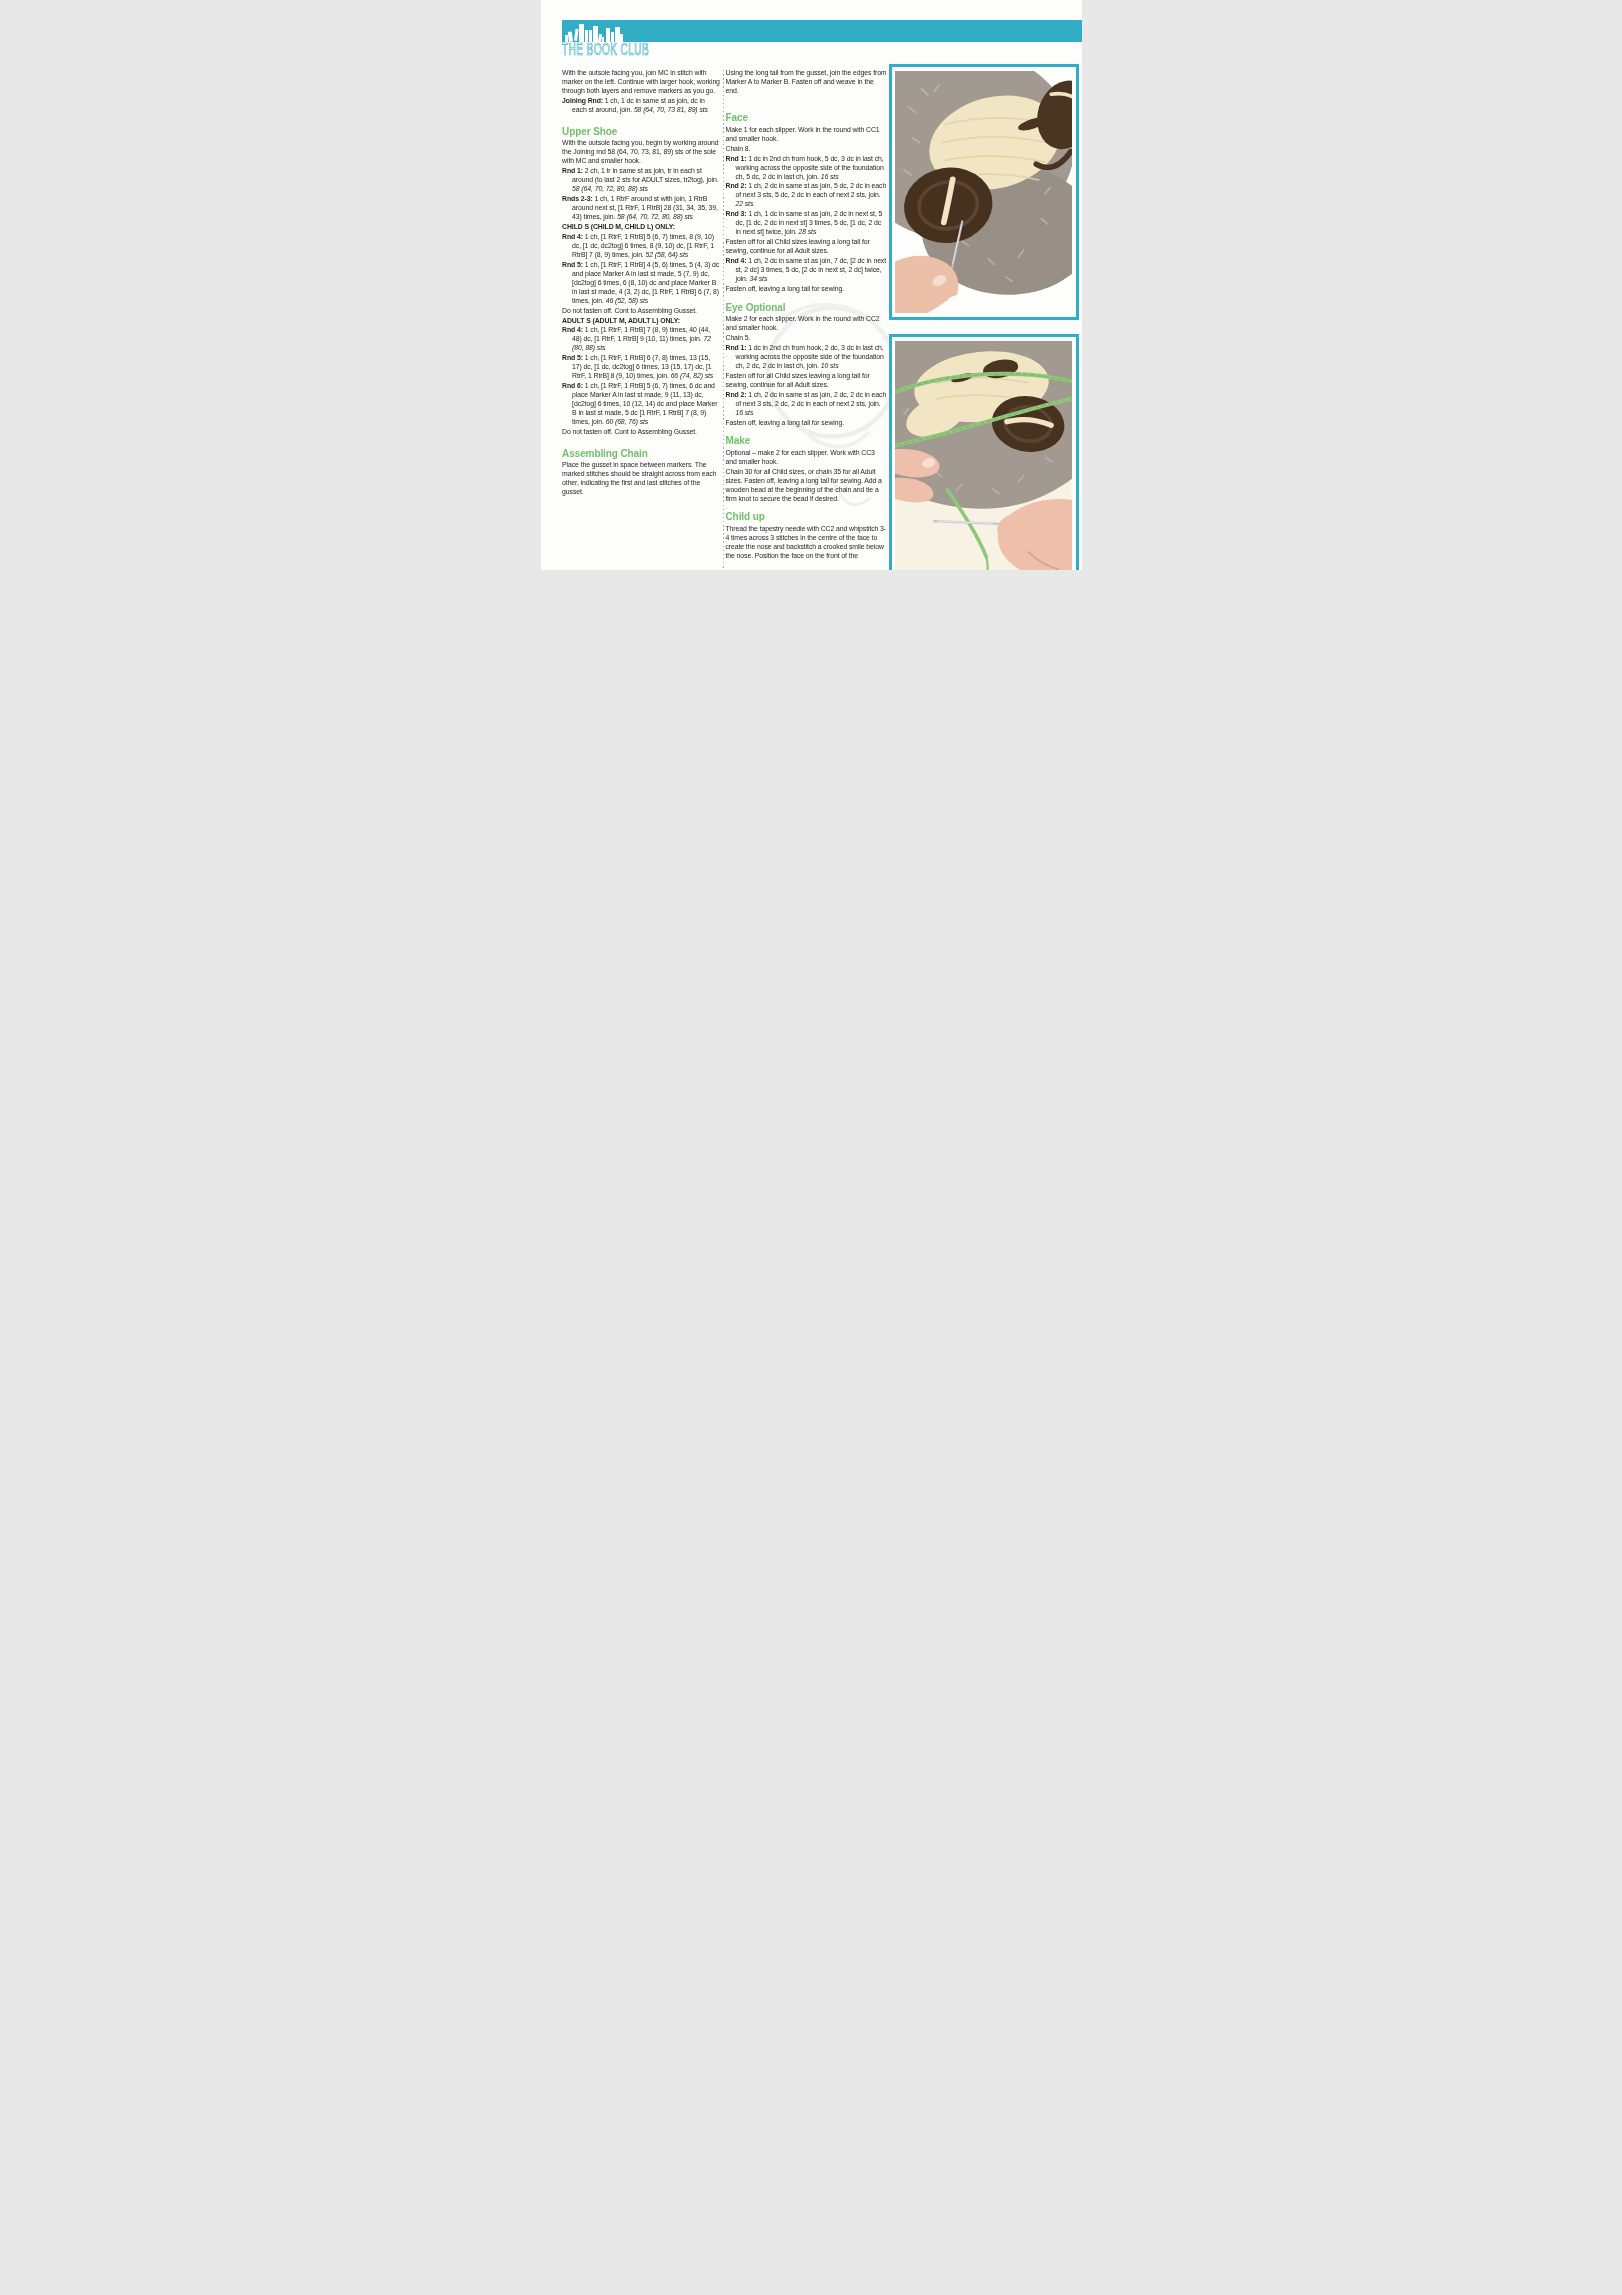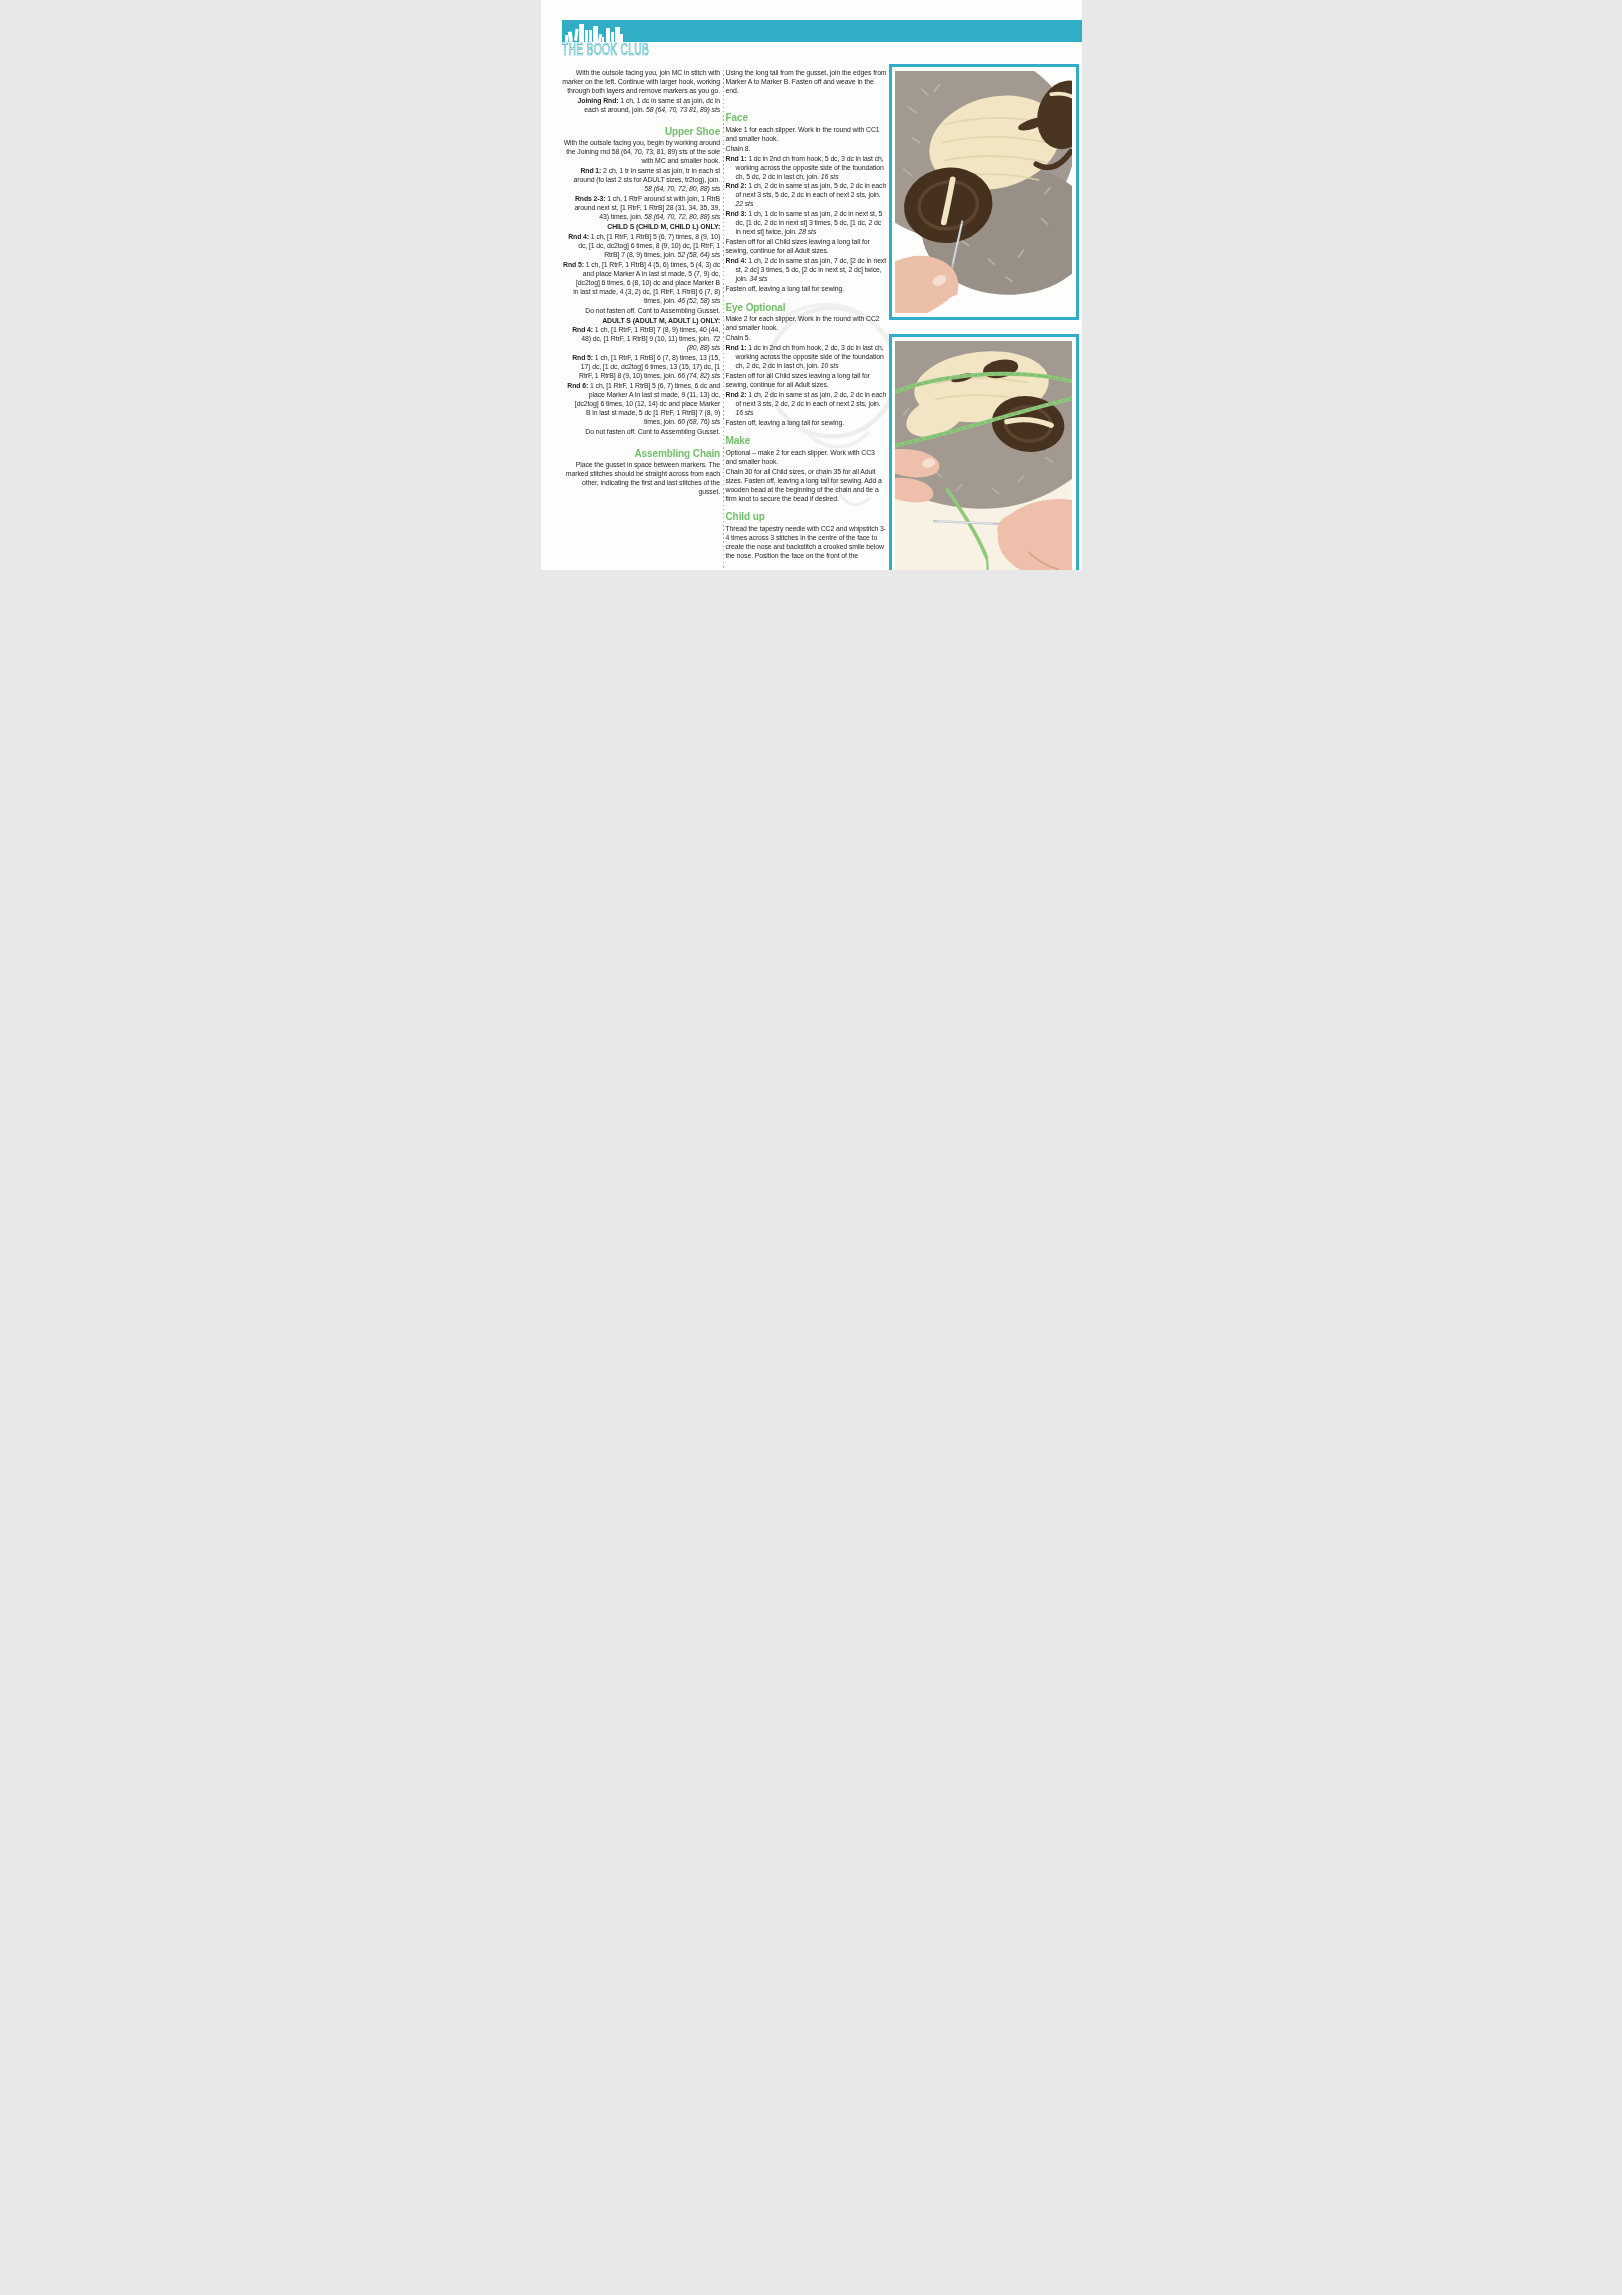--- a/index.html
+++ b/index.html
@@ -15,21 +15,21 @@
   .books span { position:absolute; bottom:0; background:#fff; display:block; }
   .club-title {
     position:absolute; left:21px; top:39px; margin:0;
     font-size:16.5px; font-weight:400; letter-spacing:0.5px; white-space:nowrap;
     color:transparent; -webkit-text-stroke:0.7px #31aec6;
     transform:scale(0.62,1.04); transform-origin:left top;
   }
   @supports not (-webkit-text-stroke:1px black) { .club-title { color:#31aec6; } }
   
   .col { position:absolute; font-size:6.9px; line-height:9px; letter-spacing:-0.1px; }
-  .col1 { left:21.6px;  top:68px; width:158px;text-align:right; }
+  .col1 { left:21.6px;  top:68px; width:158px; }
   .col2 { left:185px; top:68px; width:162px; }
   .col3 { left:354px; top:605px; width:167px; }
   .col p { margin:0 0 0.9px 0; }
   .hang { padding-left:10px; text-indent:-10px; }
   .col b { font-weight:700; }
   .col i { font-style:italic; }
   .greenhead { margin:0 0 1.4px 0; font-size:10px; line-height:11px; font-weight:700; color:#72bf6a; letter-spacing:-0.1px; }
   .capshead { font-weight:700; margin:0 0 0.9px 0; }
   .gap1 { margin-top:8.7px; }   
   .gap2 { margin-top:17.4px; }   

